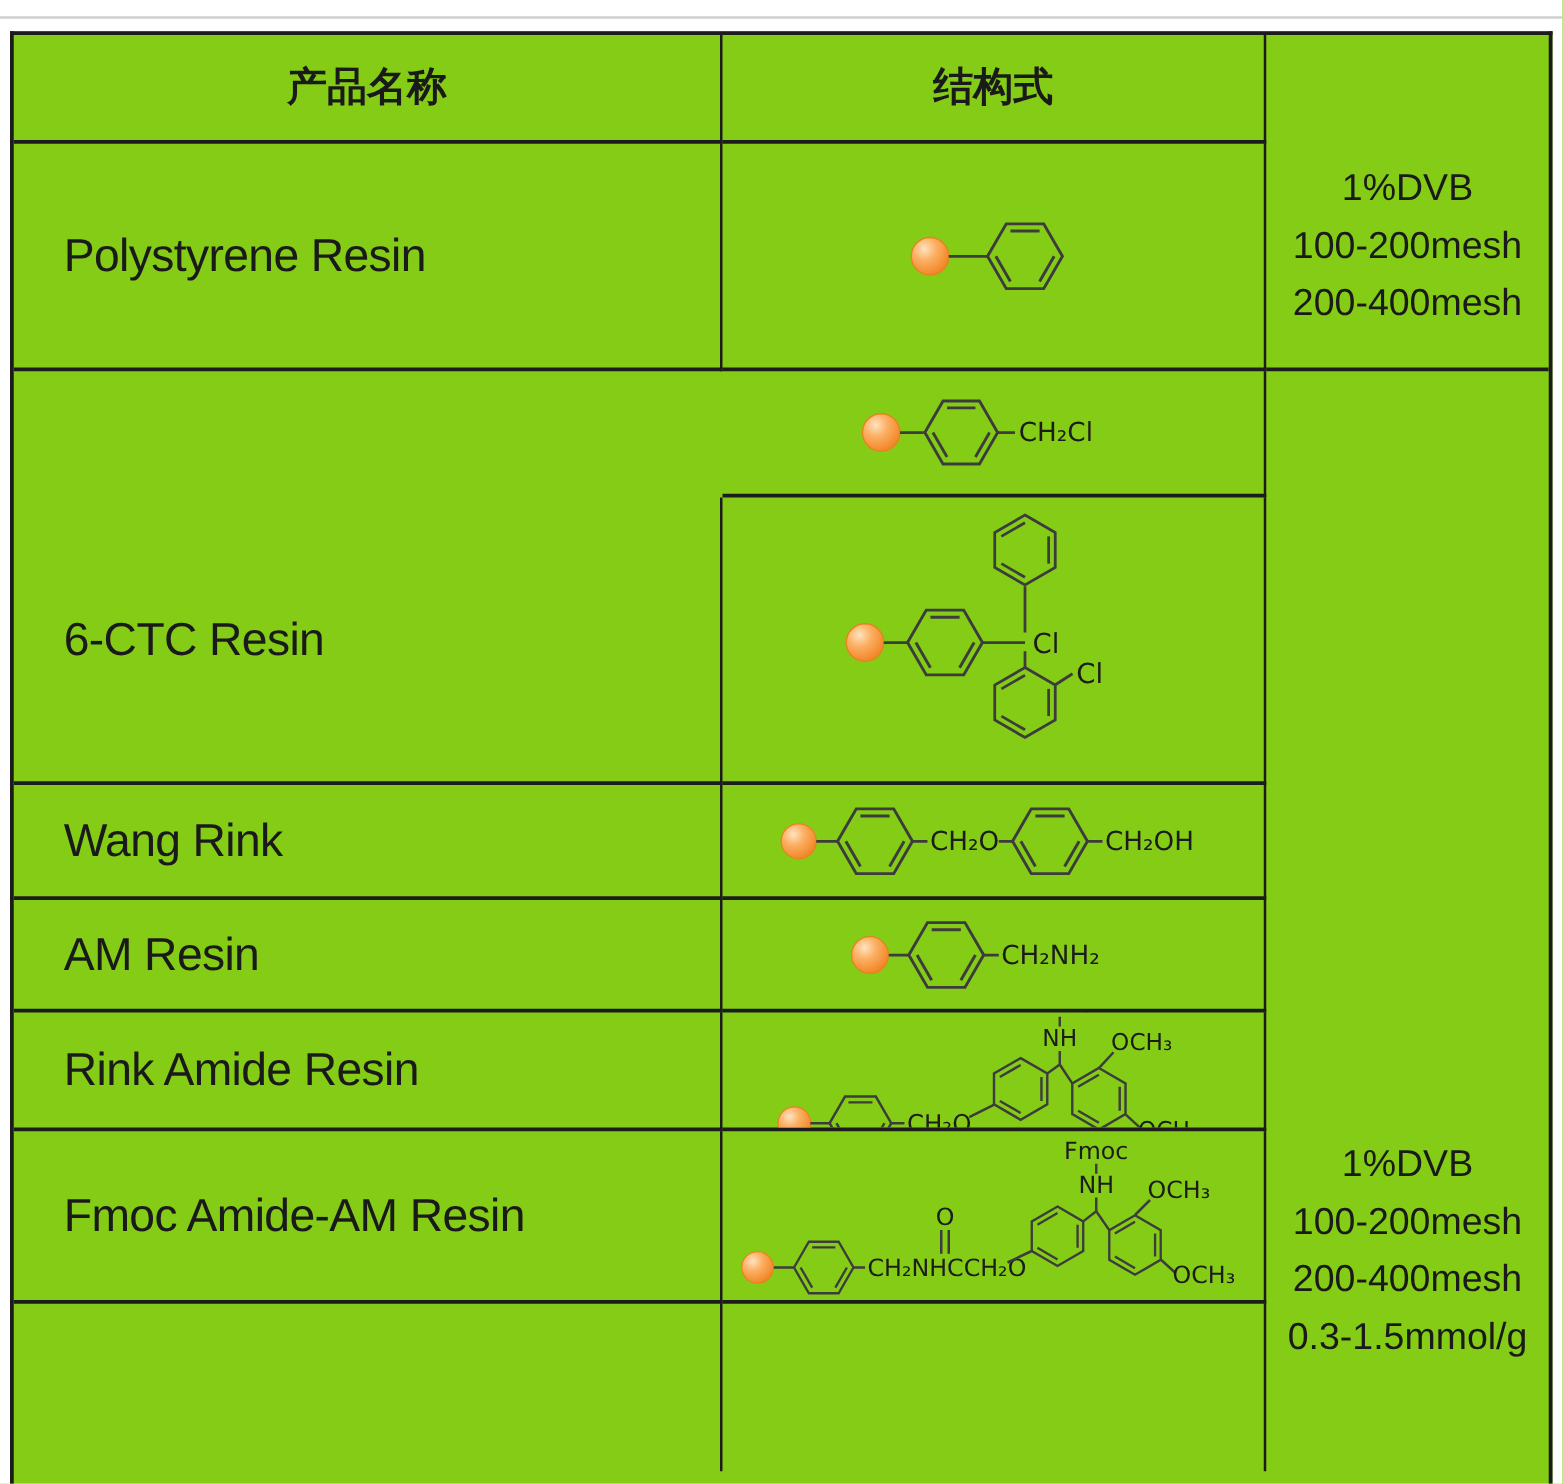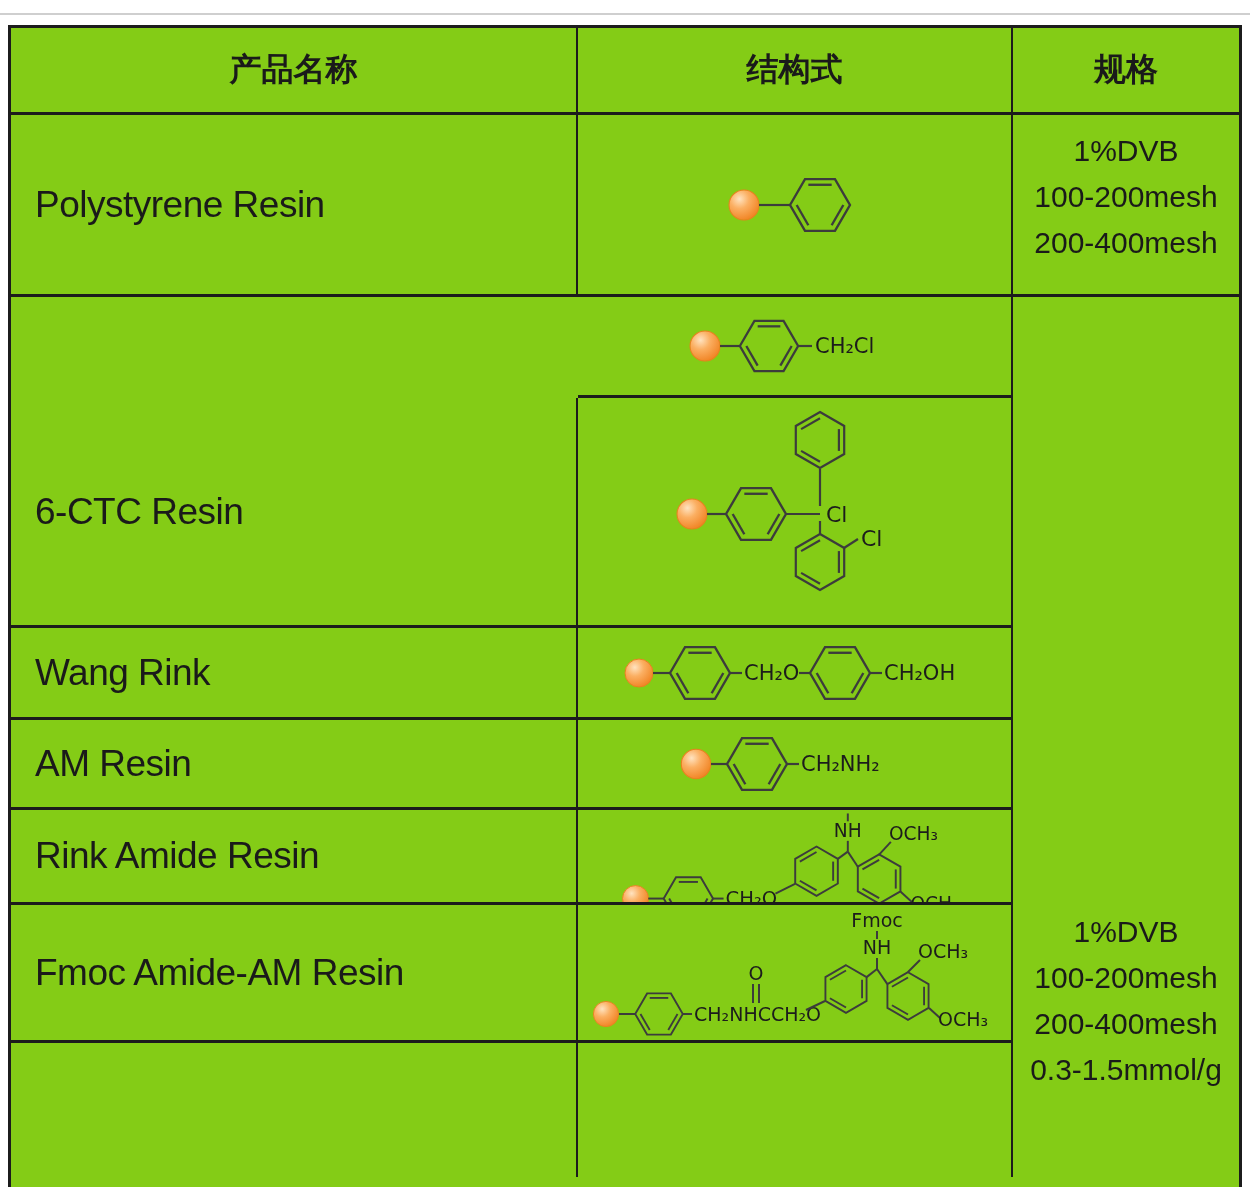--- a/index.html
+++ b/index.html
@@ -15,21 +15,21 @@
     grid-template-columns:567px 435px 1fr;
     grid-template-rows:87px 182px 101px 230px 92px 90px 95px 138px 134px 1fr;
     overflow:hidden;
   }
   .cell{box-sizing:border-box;border-right:2px solid #1c1c1c;border-bottom:3px solid #1c1c1c;
         display:flex;align-items:center;overflow:hidden;}
   .c1{grid-column:1;}
   .c2{grid-column:2;}
   .c3{grid-column:3;border-right:none;}
   .hdr{justify-content:center;font-weight:bold;font-size:32px;}
-  .name-cell{padding-left:24px;font-size:37px;letter-spacing:-0.5px;}
+  .name-cell{padding-left:40px;font-size:37px;letter-spacing:-0.5px;}
   .struct-cell{justify-content:center;}
   .spec-top{flex-direction:column;justify-content:center;font-size:30px;line-height:46px;text-align:center;}
   .spec-top .sline{transform:translateY(-8px);}
   .spec-merged{
     grid-column:3;grid-row:3 / span 8;border-right:none;border-bottom:none;
     flex-direction:column;align-items:center;justify-content:flex-start;
     padding-top:612px;font-size:30px;line-height:46px;text-align:center;
   }
   .stub{border-bottom:none;}
   svg text{font-family:"DejaVu Sans", sans-serif;fill:#1c1c1c;}
@@ -55,21 +55,20 @@
     </g>
   </defs>
 </svg>
 
 <div class="top-divider"></div>
 
 <div class="resin-table">
 
   <div class="cell c1 hdr">产品名称</div>
   <div class="cell c2 hdr">结构式</div>
-  <div class="cell c3 hdr">规格</div>
 
   <div class="cell c1 name-cell">Polystyrene Resin</div>
   <div class="cell c2 struct-cell">
     <svg width="150" height="124" viewBox="0 0 150 124">
       <use href="#bead" transform="translate(24,62) scale(1.07)"></use>
       <line x1="39" y1="62" x2="70" y2="62" stroke="#3c3c3c" stroke-width="2.2"></line>
       <use href="#benz" transform="translate(100,62) scale(1.07)"></use>
     </svg>
   </div>
   <div class="cell c3 spec-top">

